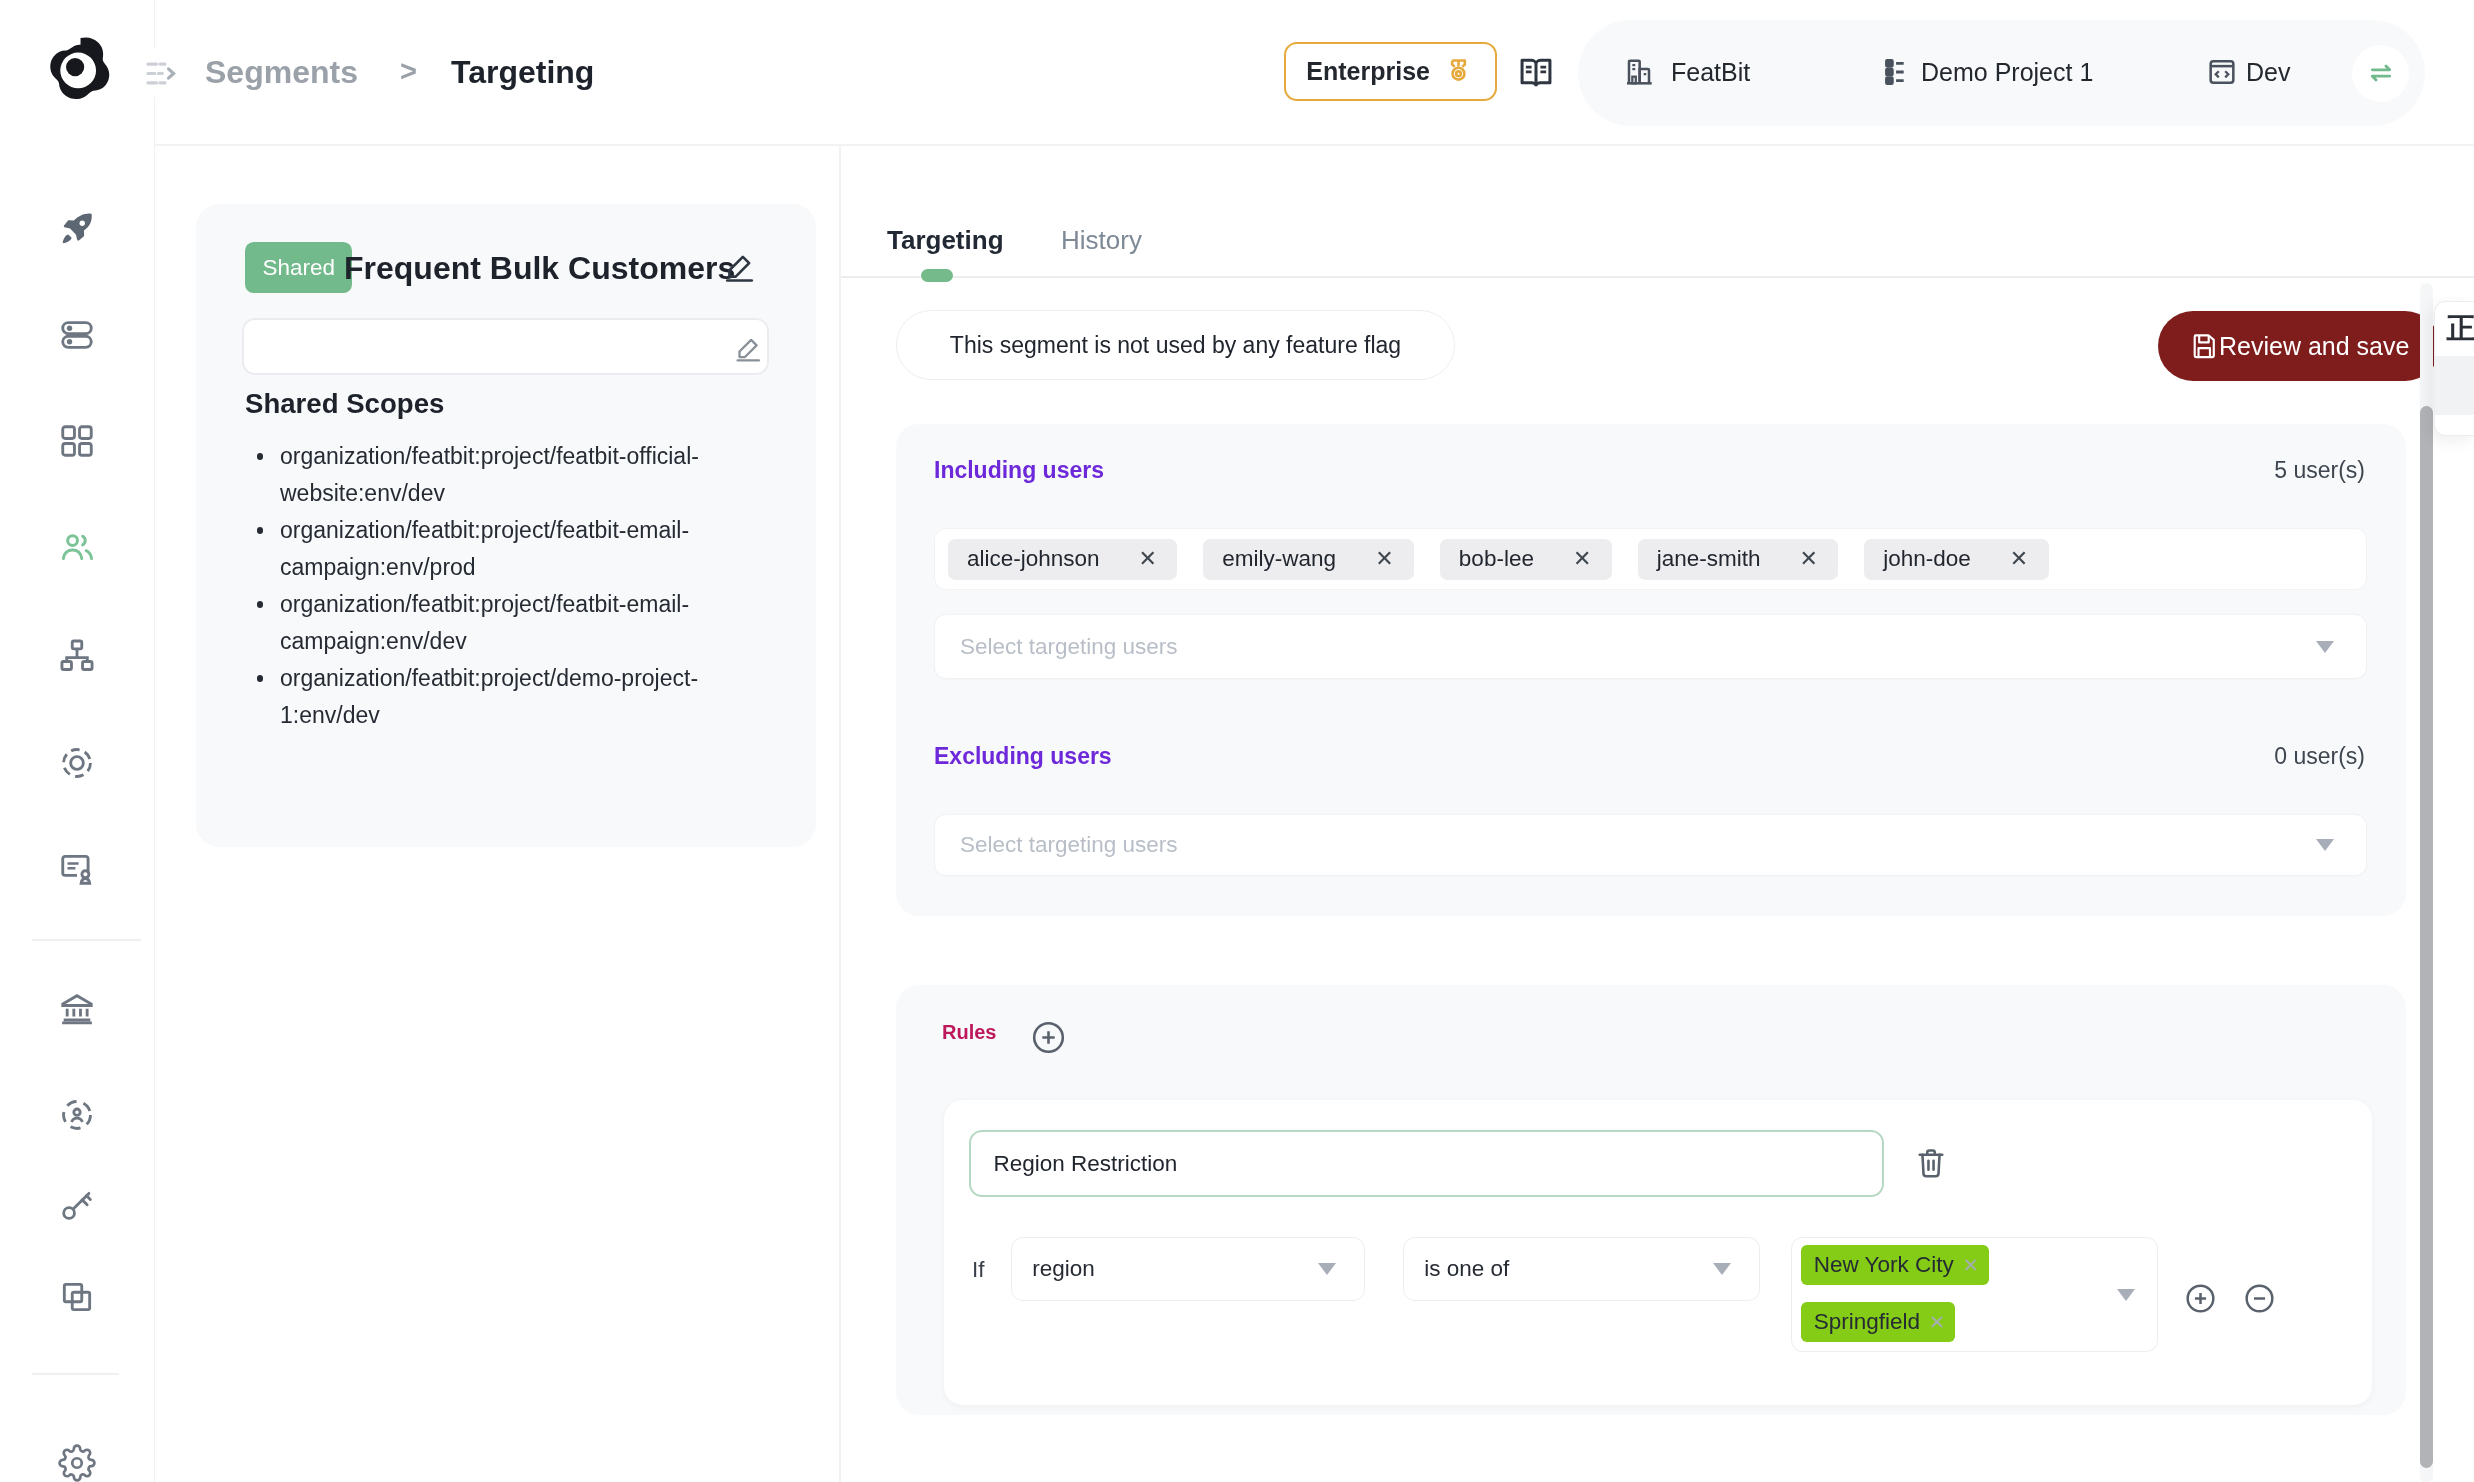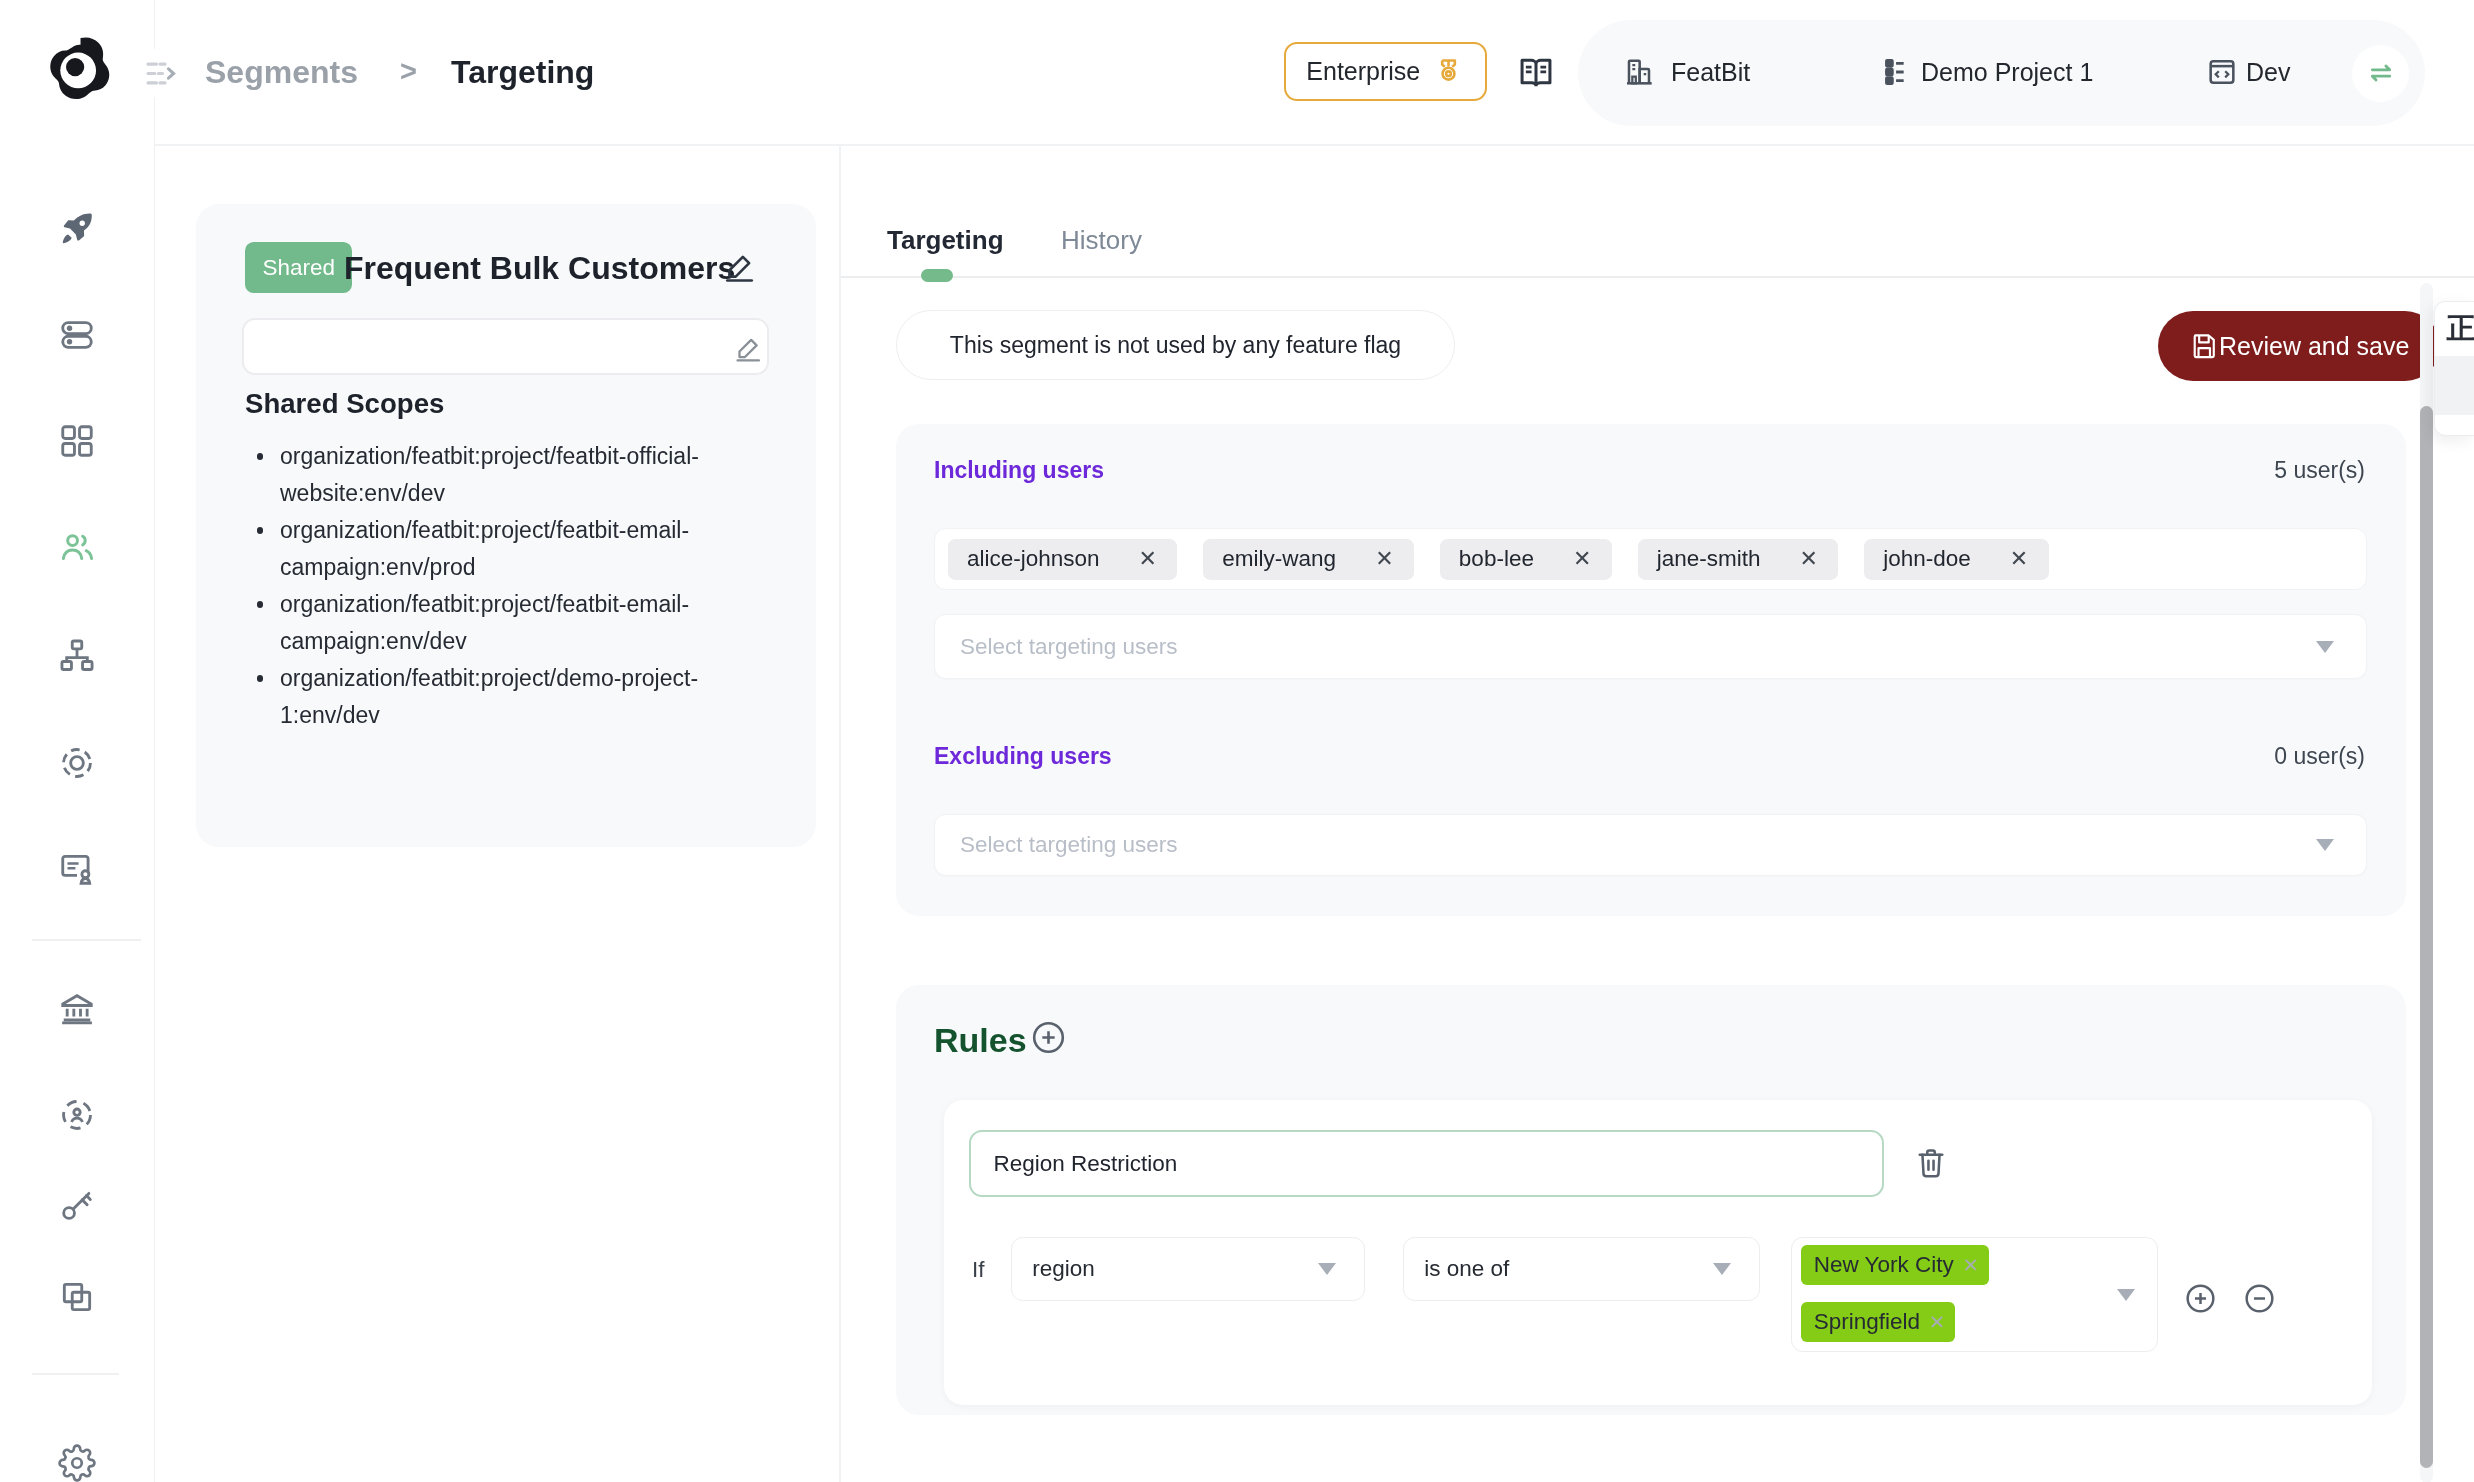--- a/index.html
+++ b/index.html
@@ -16,21 +16,21 @@
   
   .hdr-border { position:absolute; left:155px; top:144px; width:2320px; height:1.5px; background:#f1f2f4; }
   .logo { position:absolute; left:38px; top:32px; width:81px; height:78px; cursor:pointer; z-index:3; }
   .collapse-btn { position:absolute; left:138px; top:49px; width:49px; height:48px; background:#fff;
     z-index:4; display:flex; align-items:center; justify-content:center; cursor:pointer; }
   .crumb-a { position:absolute; left:205px; top:54px; font-size:32px; font-weight:700; color:#9aa1a9; cursor:pointer; }
   .crumb-sep { position:absolute; left:400px; top:55px; font-size:29px; font-weight:700; color:#9aa1a9; }
   .crumb-b { position:absolute; left:451px; top:54px; font-size:32px; font-weight:700; color:#1d222b; }
   .plan-badge { position:absolute; left:1284px; top:42px; height:59px; padding:0 20.3px;
     border:2.9px solid #e6a93c; border-radius:13px; background:#fff; display:flex; align-items:center; gap:11.6px;
-    font-size:25px; font-weight:400; color:#23272e; cursor:pointer; }
+    font-size:25px; font-weight:700; color:#23272e; cursor:pointer; }
   .book-btn { position:absolute; left:1517px; top:54px; width:38px; height:38px; cursor:pointer; }
   .ws-pill { position:absolute; left:1578px; top:19.6px; width:847px; height:106px; border-radius:53px;
     background:#f8f9fa; z-index:1; }
   .ws-item-label { position:absolute; top:38px; font-size:25px; color:#23272e; white-space:nowrap; }
   .ws-ic { position:absolute; top:36px; width:32px; height:32px; }
   .swap-btn { position:absolute; right:16px; top:25px; width:57px; height:57px; border-radius:50%;
     background:#fff; display:flex; align-items:center; justify-content:center; cursor:pointer; }
 
   
   .v-div { position:absolute; left:839px; top:145px; width:1.5px; height:1338px; background:#f1f2f4; }
@@ -80,21 +80,21 @@
   .chip .x { margin-left:39px; font-size:22px; color:#40474f; cursor:pointer; }
   .chip .x::before { content:'\2715'; }
   .selbox { position:absolute; left:38px; width:1433px; height:65px; background:#fff; border:1.5px solid #f1f2f4;
     border-radius:11.6px; display:flex; align-items:center; padding:0 25px; cursor:pointer;
     box-shadow:0 0.7px 2.9px rgba(0,0,0,0.02); }
   .ph { font-size:22.5px; color:#b8bec7; }
   .caret { position:absolute; right:32px; top:50%; margin-top:-5.8px; width:0; height:0;
     border-left:9.4px solid transparent; border-right:9.4px solid transparent; border-top:12.3px solid #a7aeb8; }
 
   
-  .rules-h { position:absolute; left:38px; top:36px; font-size:34px; font-weight:700; color:#14532d; }
+  .rules-h { position:absolute; left:46px; top:36px; font-size:20px; font-weight:700; color:#be185d; }
   .add-rule { position:absolute; left:133px; top:33px; width:39px; height:39px; cursor:pointer; }
   .rule-card { position:absolute; left:48px; top:115px; width:1428px; height:305px; background:#fff;
     border-radius:19px; box-shadow:0 1.5px 7.3px rgba(0,0,0,0.04); }
   .rule-name { position:absolute; left:25.4px; top:30px; width:915px; height:67px; border:2.2px solid #b5d9c2;
     border-radius:13px; font-size:22.5px; color:#20252e; padding:0 22px; outline:none; background:#fff;
     font-family:"Liberation Sans", sans-serif; }
   .rule-trash { position:absolute; left:969px; top:45px; width:36px; height:36px; cursor:pointer; }
   .if-lbl { position:absolute; left:28px; top:157px; font-size:22.5px; color:#394049; }
   .cond-sel { position:absolute; top:137px; height:64px; background:#fff; border:1.5px solid #ededf0;
     border-radius:11.6px; display:flex; align-items:center; padding:0 20.3px; font-size:22.5px; color:#262b33;

